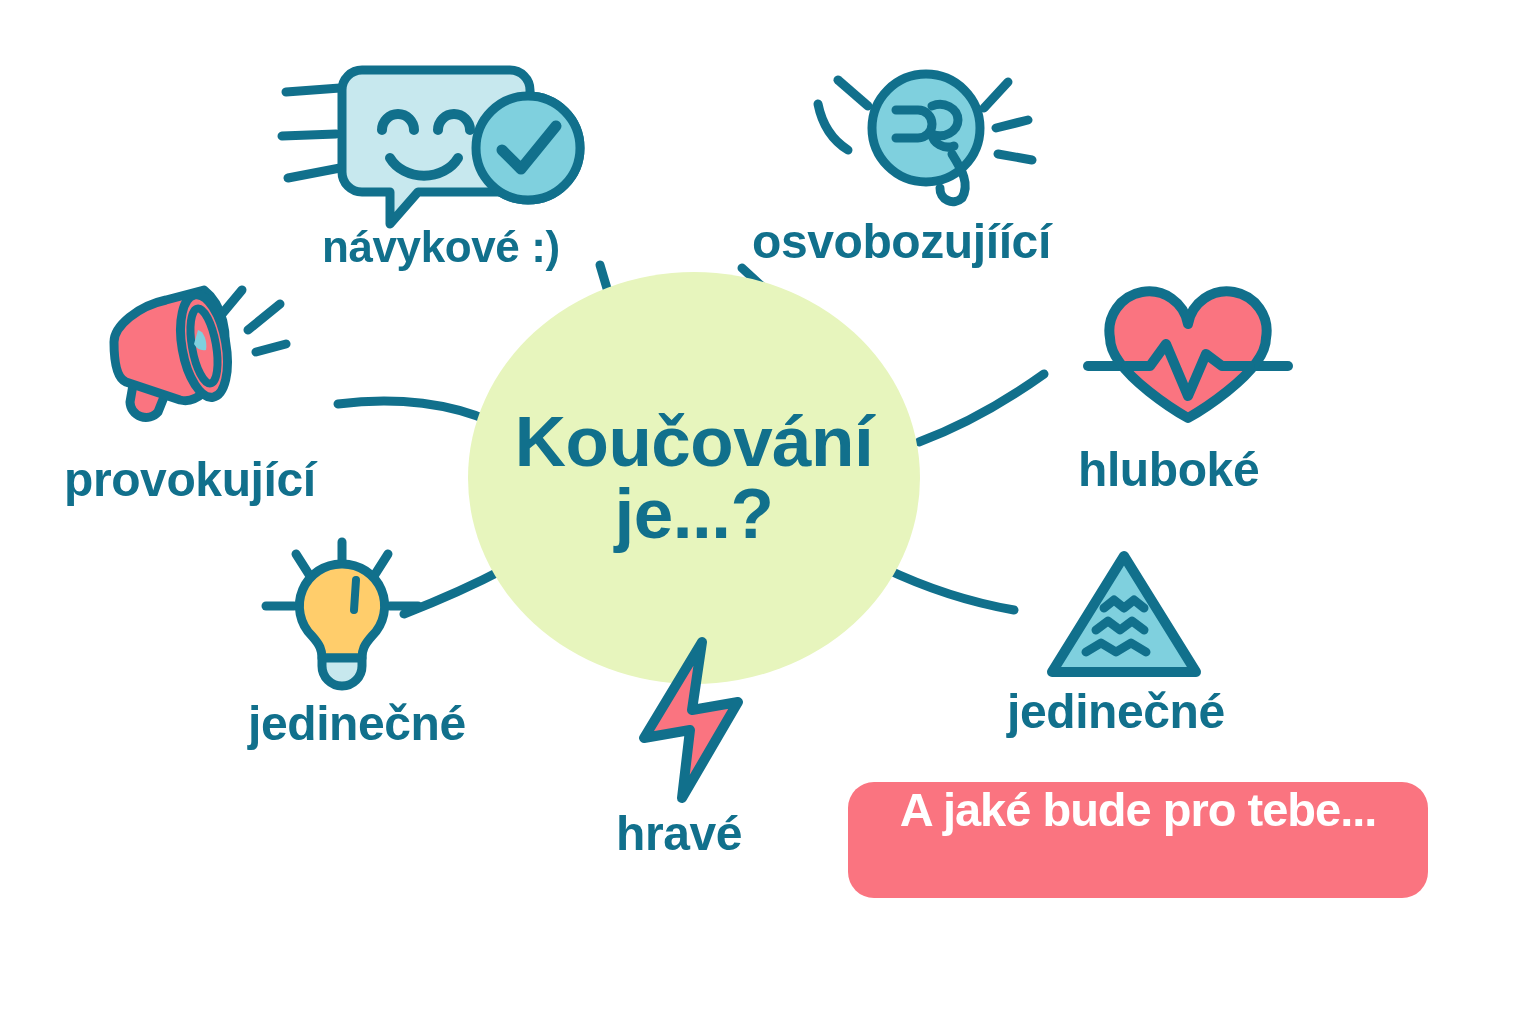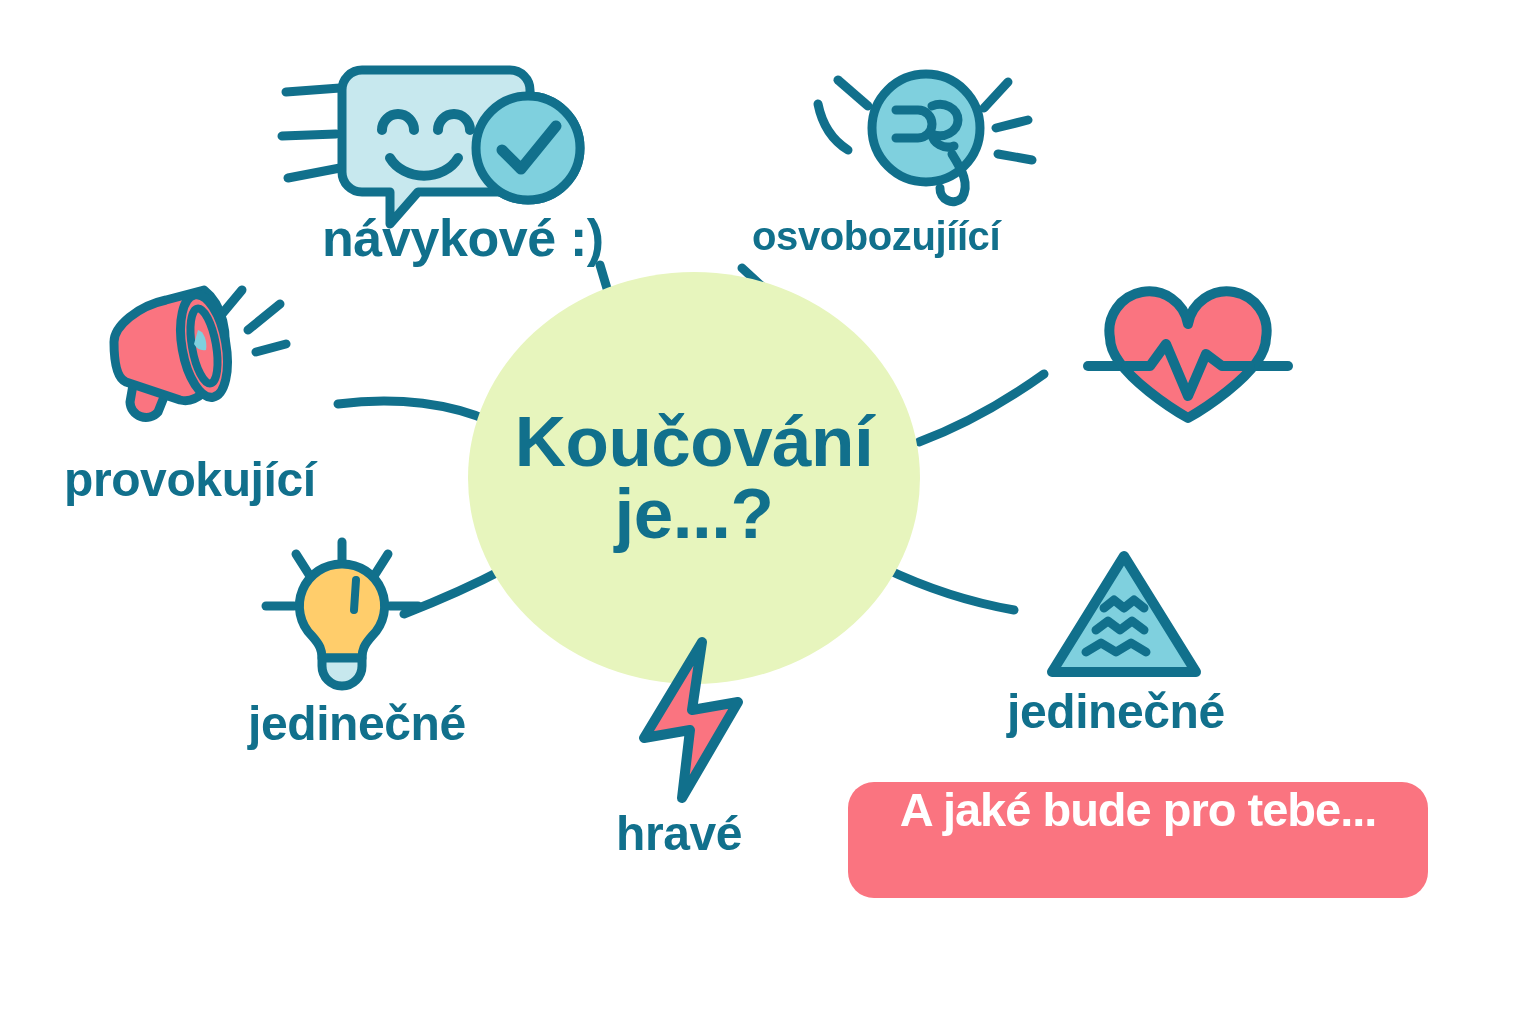--- a/index.html
+++ b/index.html
@@ -116,45 +116,46 @@
 
     <circle cx="250" cy="90" r="52" fill="#7fd0de" stroke="#11708c" stroke-width="9"></circle>
     <path d="M224,92 L243,111 L278,68" fill="none" stroke="#11708c" stroke-width="11" stroke-linecap="round" stroke-linejoin="round"></path>
 
     <g fill="none" stroke="#11708c" stroke-width="10" stroke-linecap="round">
       <path d="M104,72 a16,16 0 0 1 32,0"></path>
       <path d="M160,72 a16,16 0 0 1 32,0"></path>
       <path d="M112,100 a38,32 0 0 0 68,0"></path>
     </g>
   </svg>
-  <div class="abs node-label" style="left:322px;top:208px;font-size:52px;">návykové :)</div>
+  <div class="abs node-label" style="left:322px;top:222px;font-size:44px;">návykové :)</div>
 
   <svg class="abs" style="left:812px;top:62px;width:232px;height:152px;" viewBox="0 0 232 152">
     <g fill="none" stroke="#11708c" stroke-width="9" stroke-linecap="round">
       <line x1="26" y1="18" x2="56" y2="44"></line>
       <path d="M6,42 C10,62 20,78 36,88"></path>
       <line x1="196" y1="20" x2="172" y2="46"></line>
       <line x1="216" y1="58" x2="184" y2="66"></line>
       <line x1="220" y1="98" x2="186" y2="92"></line>
     </g>
     <circle cx="114" cy="66" r="54" fill="#7fd0de" stroke="#11708c" stroke-width="9"></circle>
     <g fill="none" stroke="#11708c" stroke-width="9" stroke-linecap="round" stroke-linejoin="round">
       <path d="M84,48 h22 a14,14 0 0 1 0,28 h-22"></path>
       <path d="M120,44 a18,16 0 0 1 26,14 a18,16 0 0 1 -26,14 a16,14 0 0 0 22,12"></path>
       <path d="M140,92 C150,108 158,122 150,136 a13,13 0 0 1 -22,-10"></path>
     </g>
   </svg>
-  <div class="abs node-label" style="left:752px;top:214px;font-size:40px;">osvobozujíící</div>
+  <div class="abs node-label" style="left:752px;top:214px;font-size:48px;">osvobozujíící</div>
 
   <svg class="abs" style="left:1082px;top:298px;width:212px;height:128px;" viewBox="0 0 212 128">
     <line x1="6" y1="68" x2="52" y2="68" stroke="#11708c" stroke-width="10" stroke-linecap="round"></line>
     <line x1="160" y1="68" x2="206" y2="68" stroke="#11708c" stroke-width="10" stroke-linecap="round"></line>
     <path d="M106,120 C106,120 28,76 28,40 A30,30 0 0 1 106,26 A30,30 0 0 1 184,40 C184,76 106,120 106,120 Z" fill="#fa7480" stroke="#11708c" stroke-width="10" stroke-linejoin="round"></path>
     <path d="M44,68 H68 L84,46 L106,98 L124,56 L140,68 H168" fill="none" stroke="#11708c" stroke-width="10" stroke-linecap="round" stroke-linejoin="round"></path>
   </svg>
+  <div class="abs node-label" style="left:1078px;top:442px;font-size:48px;">hluboké</div>
 
   <svg class="abs" style="left:1044px;top:548px;width:160px;height:132px;" viewBox="0 0 160 132">
     <path d="M80,8 L152,124 H8 Z" fill="#7fd0de" stroke="#11708c" stroke-width="10" stroke-linejoin="round"></path>
     <g fill="none" stroke="#11708c" stroke-width="9" stroke-linecap="round" stroke-linejoin="round">
       <path d="M60,60 L70,52 L80,60 L90,52 L100,60"></path>
       <path d="M52,82 L64,73 L76,82 L88,73 L100,82"></path>
       <path d="M42,104 L57,95 L72,104 L87,95 L102,104"></path>
     </g>
   </svg>
   <div class="abs node-label" style="left:986px;top:684px;font-size:48px;margin-left:21px;">jedinečné</div>

